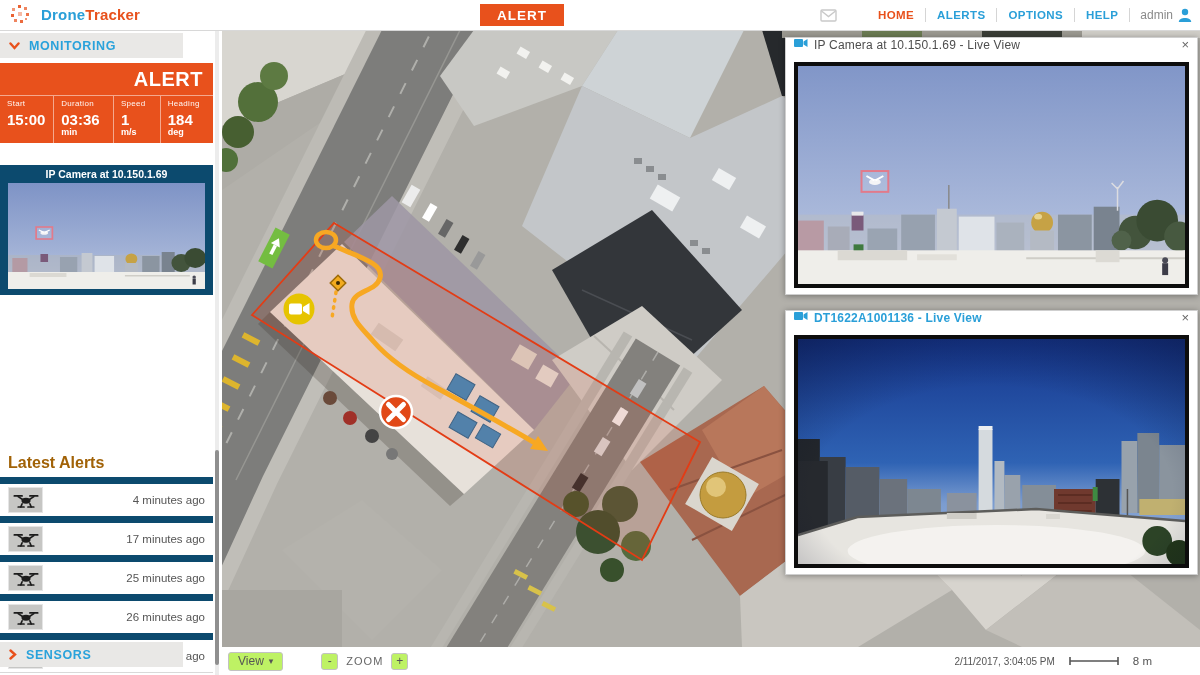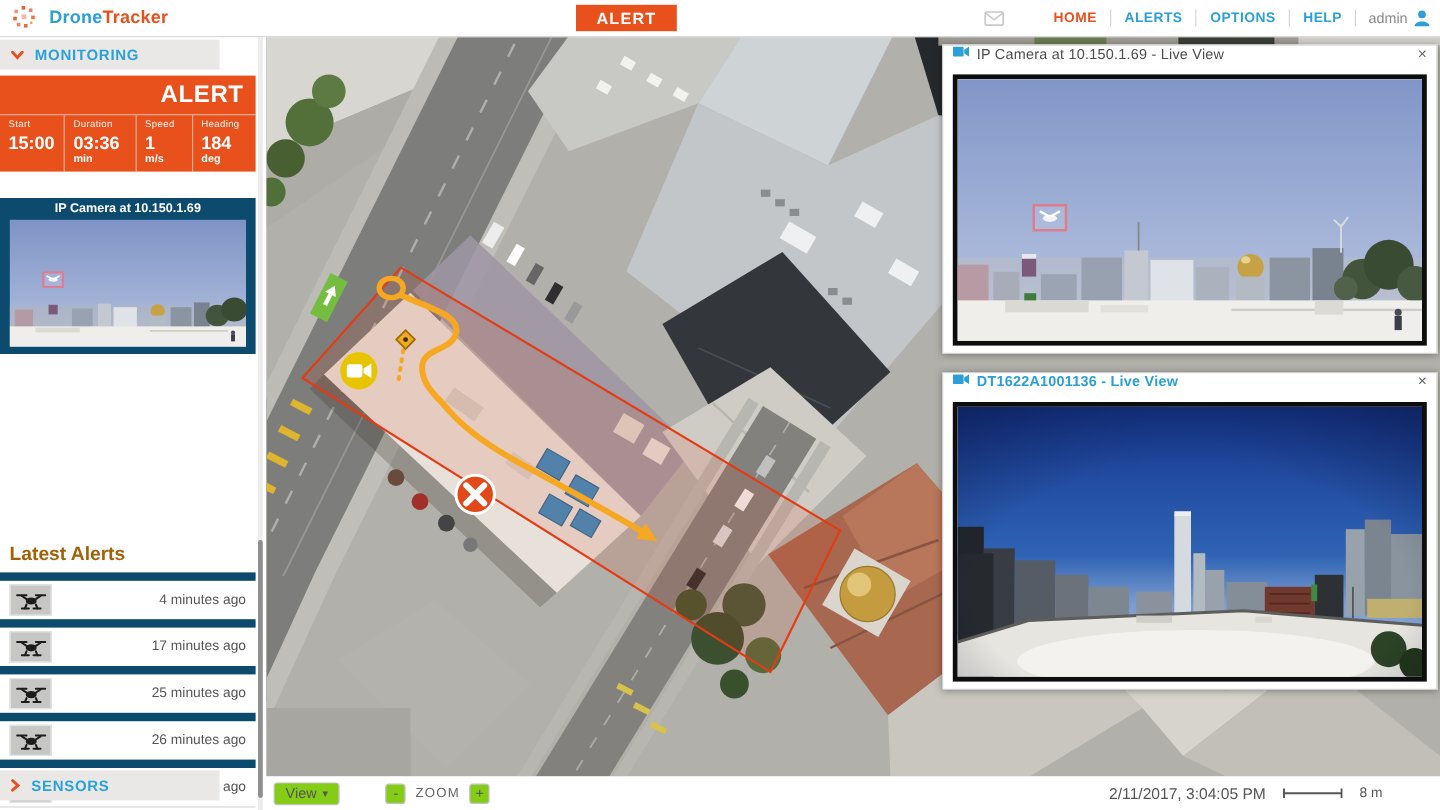--- a/index.html
+++ b/index.html
@@ -57,29 +57,29 @@
   .panel2{left:785px;top:297px;width:411px;height:263px;margin-top:13px;}
   .panel-head{height:24px;display:flex;}
   .panel-head .picon{margin-left:8px;display:flex;}
   .panel-title{font-size:12px;color:#4d4d4d;margin-left:6px;letter-spacing:.2px;}
   .panel2 .panel-title{color:#2a9fd8;font-weight:bold;}
   .panel-close{margin-left:auto;margin-right:8px;color:#666;font-size:13px;line-height:13px;cursor:pointer;}
   .cam-frame{position:absolute;left:8px;right:8px;top:24px;bottom:6px;border:4px solid #0d0d0d;background:#fff;}
   .cam-frame svg{display:block;width:100%;height:100%;}
   
   .bottombar{position:absolute;left:222px;top:647px;width:978px;height:28px;background:#fff;z-index:25;display:flex;align-items:center;}
-  .btn{border:1px solid #c2c2c2;border-radius:3px;background:#84cc16;color:#555;font-size:12px;cursor:pointer;
+  .btn{border:1px solid #c2c2c2;border-radius:3px;background:#bef264;color:#555;font-size:12px;cursor:pointer;
     display:inline-flex;align-items:center;justify-content:center;font-family:"Liberation Sans",sans-serif;}
   .view-btn{margin-left:6px;height:19px;padding:0 9px;gap:5px;}
   .caret{font-size:9px;color:#555;}
   .zoom-group{display:flex;align-items:center;margin-left:38px;gap:8px;}
   .sq-btn{width:17px;height:17px;font-size:12px;}
   .zoom-label{color:#666;font-size:11px;letter-spacing:1px;}
   .bb-right{margin-left:auto;display:flex;align-items:center;gap:14px;margin-right:48px;}
-  .timestamp{color:#555;font-size:13px;margin-left:24px;}
+  .timestamp{color:#555;font-size:10px;margin-left:24px;}
   .scale-label{color:#555;font-size:11.5px;}
 </style>
 </head>
 <body>
 
 <div class="topbar">
   <div class="logo">
     <svg width="20" height="20" viewBox="0 0 20 20">
       <g fill="#e8511c">
         <rect x="8" y="1" width="3" height="3" opacity=".9"></rect>

